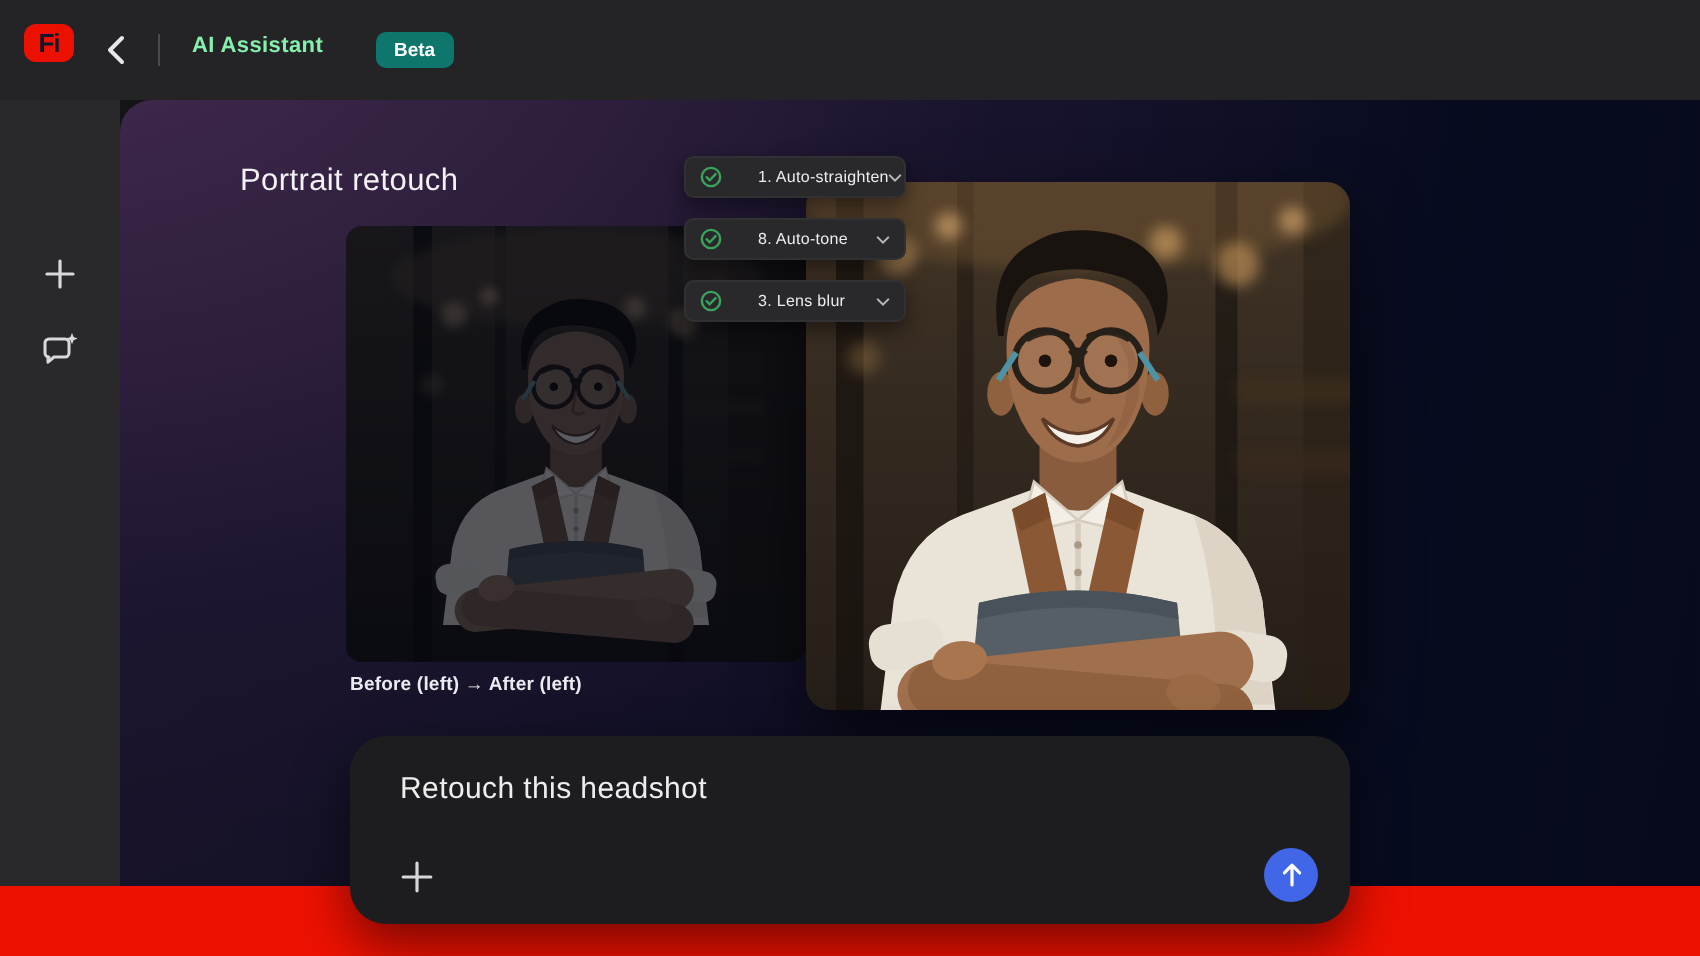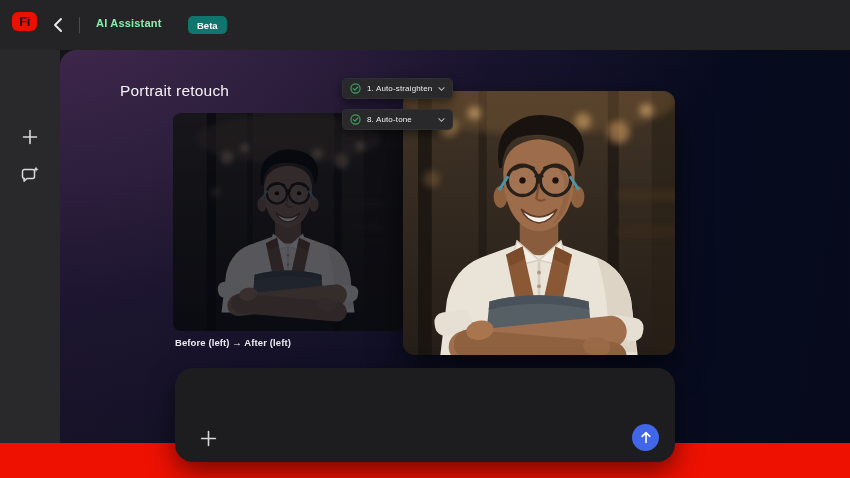--- a/index.html
+++ b/index.html
@@ -39,21 +39,21 @@
   .before-img { left:173px; top:113px; width:230px; height:218px; border-radius:8px; z-index:2; }
   .before-img svg { filter:brightness(.5) saturate(.55) contrast(1.05); }
   .before-img::after { content:""; position:absolute; inset:0; background:rgba(16,22,48,.28); }
   .after-img { left:403px; top:91px; width:272px; height:264px; border-radius:12px; z-index:3; box-shadow:0 12px 32px rgba(0,0,0,.55); }
 
   
   .steps { position:absolute; left:342px; top:78px; z-index:4; display:flex; flex-direction:column; }
   .step-chip { width:111px; height:21px; margin-bottom:10px; border-radius:5px; background:#29292c; border:1px solid rgba(255,255,255,.04);
     box-shadow:0 4px 10px rgba(0,0,0,.45); display:flex; align-items:center; padding:0 7px; cursor:pointer; }
   .step-chip .chk { flex:0 0 auto; width:11px; height:11px; margin-right:6px; }
-  .step-chip .lbl { font-size:8px; color:#ececef; letter-spacing:.15px; white-space:nowrap; }
+  .step-chip .lbl { font-size:8px; color:#ececef; letter-spacing:.15px; white-space:nowrap;margin-left:12px; }
   .step-chip .chev { margin-left:auto; width:7px; height:7px; color:#b9b9bd; display:flex; align-items:center; }
 
   
   .caption { position:absolute; left:175px; top:337px; font-size:9.5px; font-weight:700; color:#eceaf1; z-index:3; letter-spacing:.1px; }
 
   
   .composer { position:absolute; left:175px; top:368px; width:500px; height:94px; border-radius:18px; background:#1d1d20;
     box-shadow:0 10px 26px rgba(0,0,0,.5); z-index:6; }
   .composer .prompt-text { position:absolute; left:25px; top:18px; font-size:15px; color:#ededee; letter-spacing:.2px; cursor:text; }
   .composer .add-btn { position:absolute; left:24px; bottom:15px; width:18px; height:18px; display:flex; align-items:center; justify-content:center; color:#d7d7da; cursor:pointer; }
@@ -207,25 +207,38 @@
         <circle cx="6" cy="6" r="5" fill="none" stroke="#3aa35e" stroke-width="1.3"></circle>
         <polyline points="3.6,6.1 5.3,7.8 8.5,4.4" fill="none" stroke="#3aa35e" stroke-width="1.3" stroke-linecap="round" stroke-linejoin="round"></polyline>
       </svg>
       <span class="lbl">8. Auto-tone</span>
       <span class="chev">
         <svg viewBox="0 0 8 6" width="7" height="6">
             <polyline points="1,1.5 4,4.5 7,1.5" fill="none" stroke="#b9b9bd" stroke-width="1.2" stroke-linecap="round"></polyline>
           </svg>
       </span>
     </div>
+    <div class="step-chip">
+      <svg class="chk" viewBox="0 0 12 12">
+        <circle cx="6" cy="6" r="5" fill="none" stroke="#3aa35e" stroke-width="1.3"></circle>
+        <polyline points="3.6,6.1 5.3,7.8 8.5,4.4" fill="none" stroke="#3aa35e" stroke-width="1.3" stroke-linecap="round" stroke-linejoin="round"></polyline>
+      </svg>
+      <span class="lbl">3. Lens blur</span>
+      <span class="chev">
+        <svg viewBox="0 0 8 6" width="7" height="6">
+            <polyline points="1,1.5 4,4.5 7,1.5" fill="none" stroke="#b9b9bd" stroke-width="1.2" stroke-linecap="round"></polyline>
+          </svg>
+      </span>
+    </div>
   </div>
 
   <div class="caption">Before (left) → After (left)</div>
 
   <div class="composer">
+    <div class="prompt-text">Retouch this headshot</div>
     <div class="add-btn">
       <svg width="17" height="17" viewBox="0 0 16 16">
         <path d="M8 1.5 V14.5 M1.5 8 H14.5" stroke="#d7d7da" stroke-width="1.5" stroke-linecap="round"></path>
       </svg>
     </div>
     <button class="send-btn">
       <svg width="12" height="13" viewBox="0 0 12 13">
         <path d="M6 11.5 V2 M2.2 5.4 L6 1.6 L9.8 5.4" fill="none" stroke="#ffffff" stroke-width="1.6" stroke-linecap="round" stroke-linejoin="round"></path>
       </svg>
     </button>

